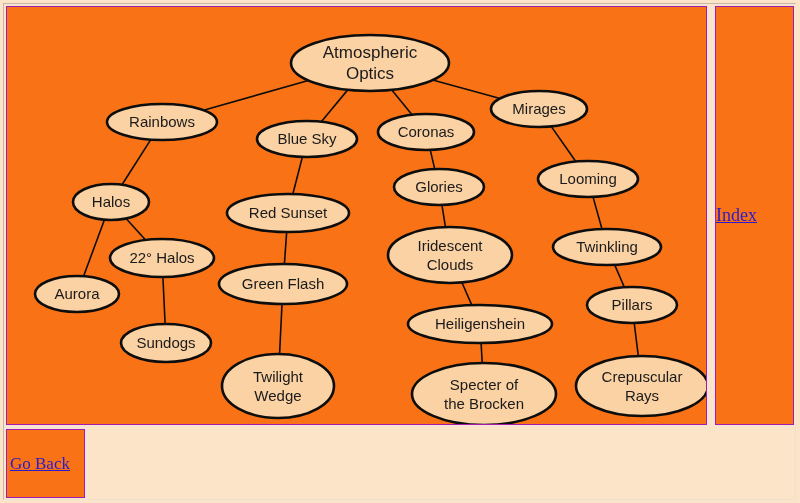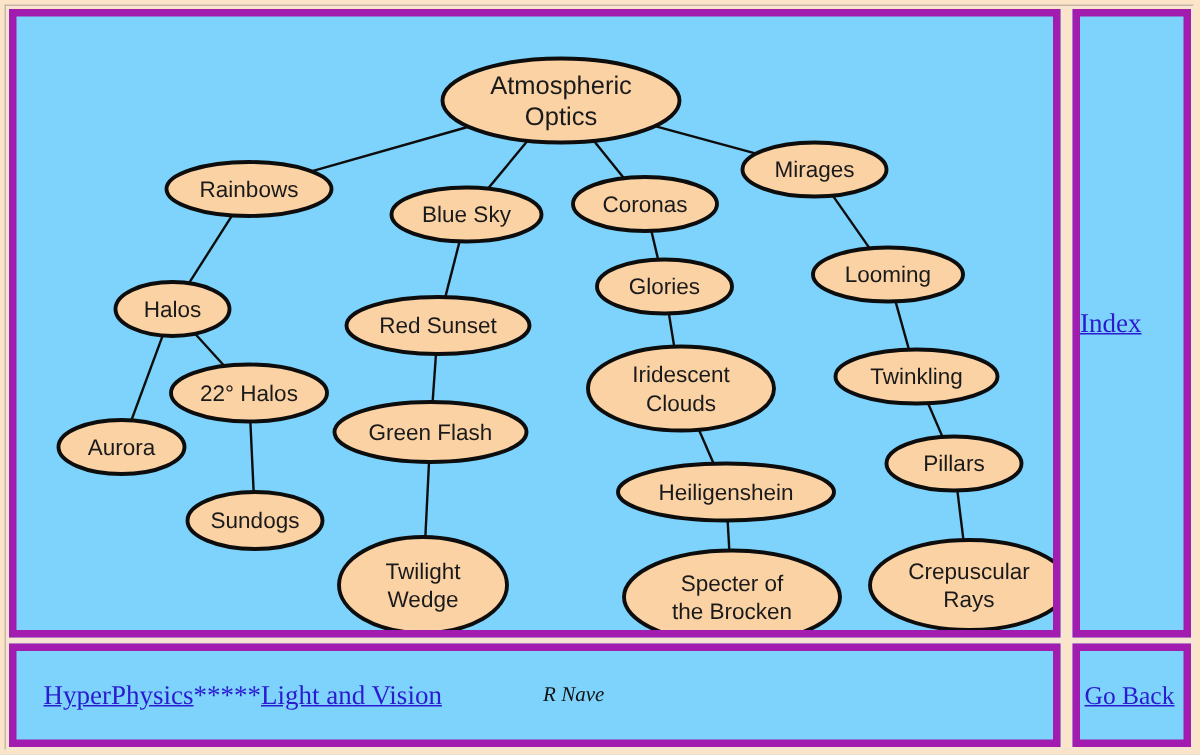--- a/index.html
+++ b/index.html
@@ -47,24 +47,24 @@
     height: 419px;
   }
   .row-bottom {
     display: flex;
     flex-direction: row;
     height: 69px;
     margin-top: 4px;
   }
   .cell {
     box-sizing: border-box;
-    border: 5px solid #a21caf;
+    border: 1px solid #a21caf;
     outline: 1px solid #f3e6d8;
     outline-offset: 1px;
-    background: #7dd3fc;
+    background: #f97316;
     position: relative;
   }
   .cell-map {
     flex: 1 1 auto;
     margin-right: 8px;
     overflow: hidden;
   }
   .cell-index {
     width: 79px;
     flex: 0 0 79px;
@@ -259,24 +259,20 @@
       </div>
 
       <div class="cell cell-index">
         <span class="link">Index</span>
       </div>
 
     </div>
 
     <div class="row-bottom">
 
-      <div class="cell cell-footer">
-        <div class="footer-left"><span class="link">HyperPhysics</span><span class="stars">*****</span><span class="link">Light and Vision</span></div>
-        <div class="footer-author">R Nave</div>
-      </div>
 
       <div class="cell cell-goback">
         <span class="link goback-link">Go Back</span>
       </div>
 
     </div>
 
   </div>
 </div>
 

